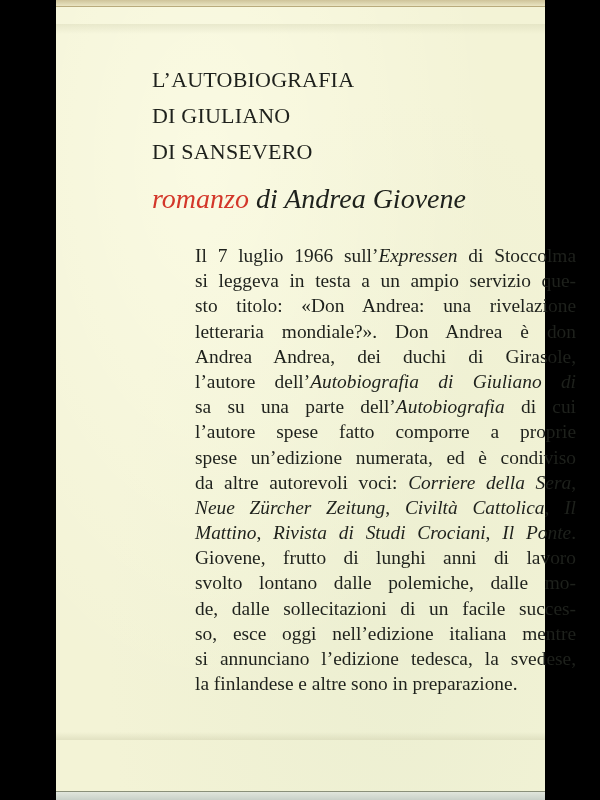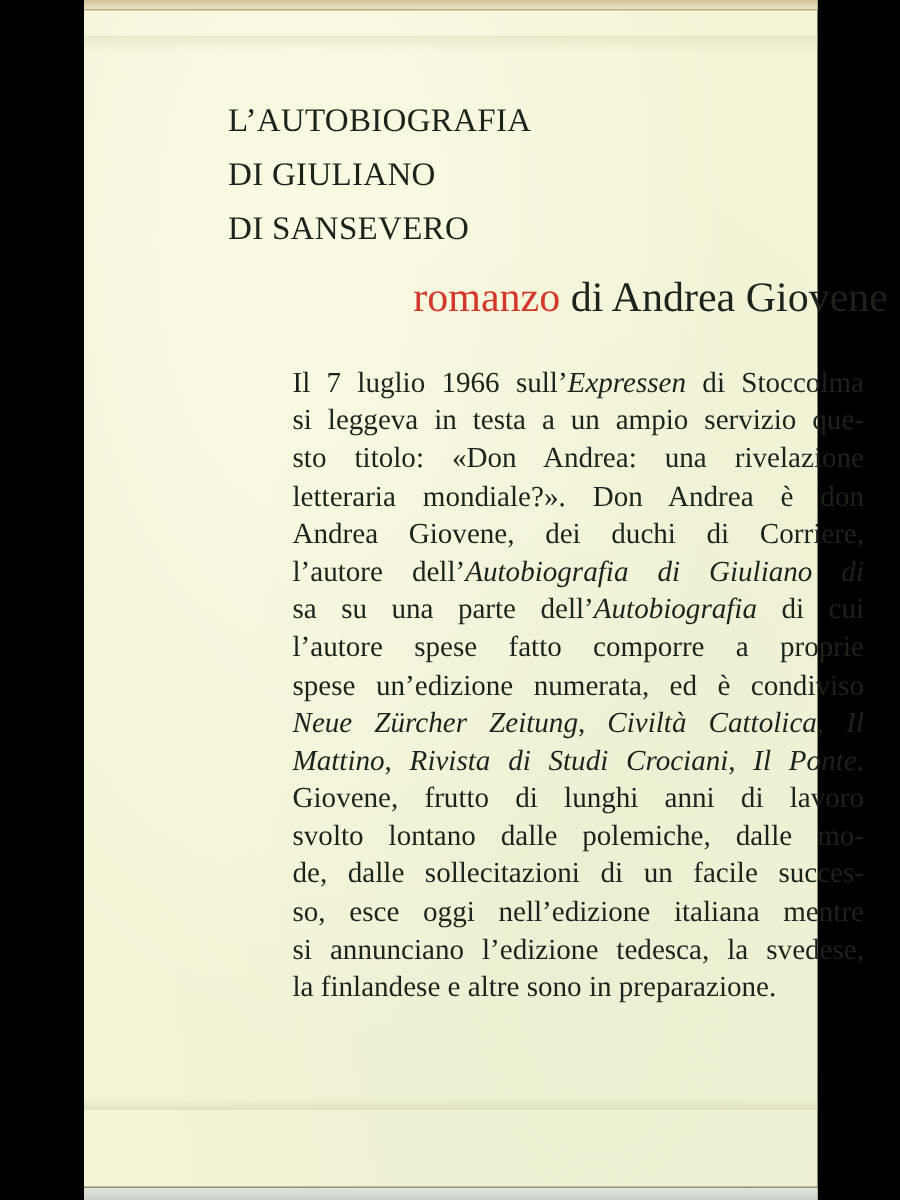--- a/index.html
+++ b/index.html
@@ -33,23 +33,22 @@
     }
     .title {
       position: absolute; left: 96px; top: 62px; width: 420px;
       font-family: "Liberation Serif", "DejaVu Serif", serif;
       font-size: 22px; line-height: 36px; color: #1e211c; letter-spacing: 0.2px;
     }
     .title div { white-space: nowrap; }
     .subtitle {
       position: absolute; left: 96px; top: 182px; width: 440px;
       font-family: "Liberation Serif", "DejaVu Serif", serif;
-      font-size: 28px; line-height: 34px; color: #1e211c;
+      font-style: italic; font-size: 28px; line-height: 34px; color: #1e211c;
       white-space: nowrap;
-      text-align: right;
     }
     .subtitle .red { color: #d3372a; }
     .blurb {
       position: absolute; left: 96px; top: 243px; width: 424px;
       font-family: "Liberation Serif", "DejaVu Serif", serif;
       font-size: 19.4px; line-height: 25.2px; color: #1e211c;
     }
     .blurb .line {
       display: block; white-space: nowrap; text-align: justify; text-align-last: justify;
       height: 25.2px;
@@ -71,25 +70,26 @@
     <div>DI SANSEVERO</div>
   </div>
 
   <div class="subtitle"><span class="red">romanzo</span><span> di Andrea Giovene</span></div>
 
   <div class="blurb" id="blurb">
       <span class="line"><span>Il 7 luglio 1966 sull’</span><i>Expressen</i><span> di Stoccolma</span></span>
       <span class="line"><span>si leggeva in testa a un ampio servizio que-</span></span>
       <span class="line"><span>sto titolo: «Don Andrea: una rivelazione</span></span>
       <span class="line"><span>letteraria mondiale?». Don Andrea è don</span></span>
-      <span class="line"><span>Andrea Giovene, dei duchi di Corriere,</span></span>
+      <span class="line"><span>Andrea Andrea, dei duchi di Girasole,</span></span>
       <span class="line"><span>l’autore dell’</span><i>Autobiografia di Giuliano di</i></span>
       <span class="line"><span>sa su una parte dell’</span><i>Autobiografia</i><span> di cui</span></span>
       <span class="line"><span>l’autore spese fatto comporre a proprie</span></span>
       <span class="line"><span>spese un’edizione numerata, ed è condiviso</span></span>
+      <span class="line"><span>da altre autorevoli voci: </span><i>Corriere della Sera</i><span>,</span></span>
       <span class="line"><i>Neue Zürcher Zeitung</i><span>, </span><i>Civiltà Cattolica</i><span>, </span><i>Il</i></span>
       <span class="line"><i>Mattino</i><span>, </span><i>Rivista di Studi Crociani</i><span>, </span><i>Il Ponte</i><span>.</span></span>
       <span class="line"><span>Giovene, frutto di lunghi anni di lavoro</span></span>
       <span class="line"><span>svolto lontano dalle polemiche, dalle mo-</span></span>
       <span class="line"><span>de, dalle sollecitazioni di un facile succes-</span></span>
       <span class="line"><span>so, esce oggi nell’edizione italiana mentre</span></span>
       <span class="line"><span>si annunciano l’edizione tedesca, la svedese,</span></span>
       <span class="line last"><span>la finlandese e altre sono in preparazione.</span></span>
     </div>
 

